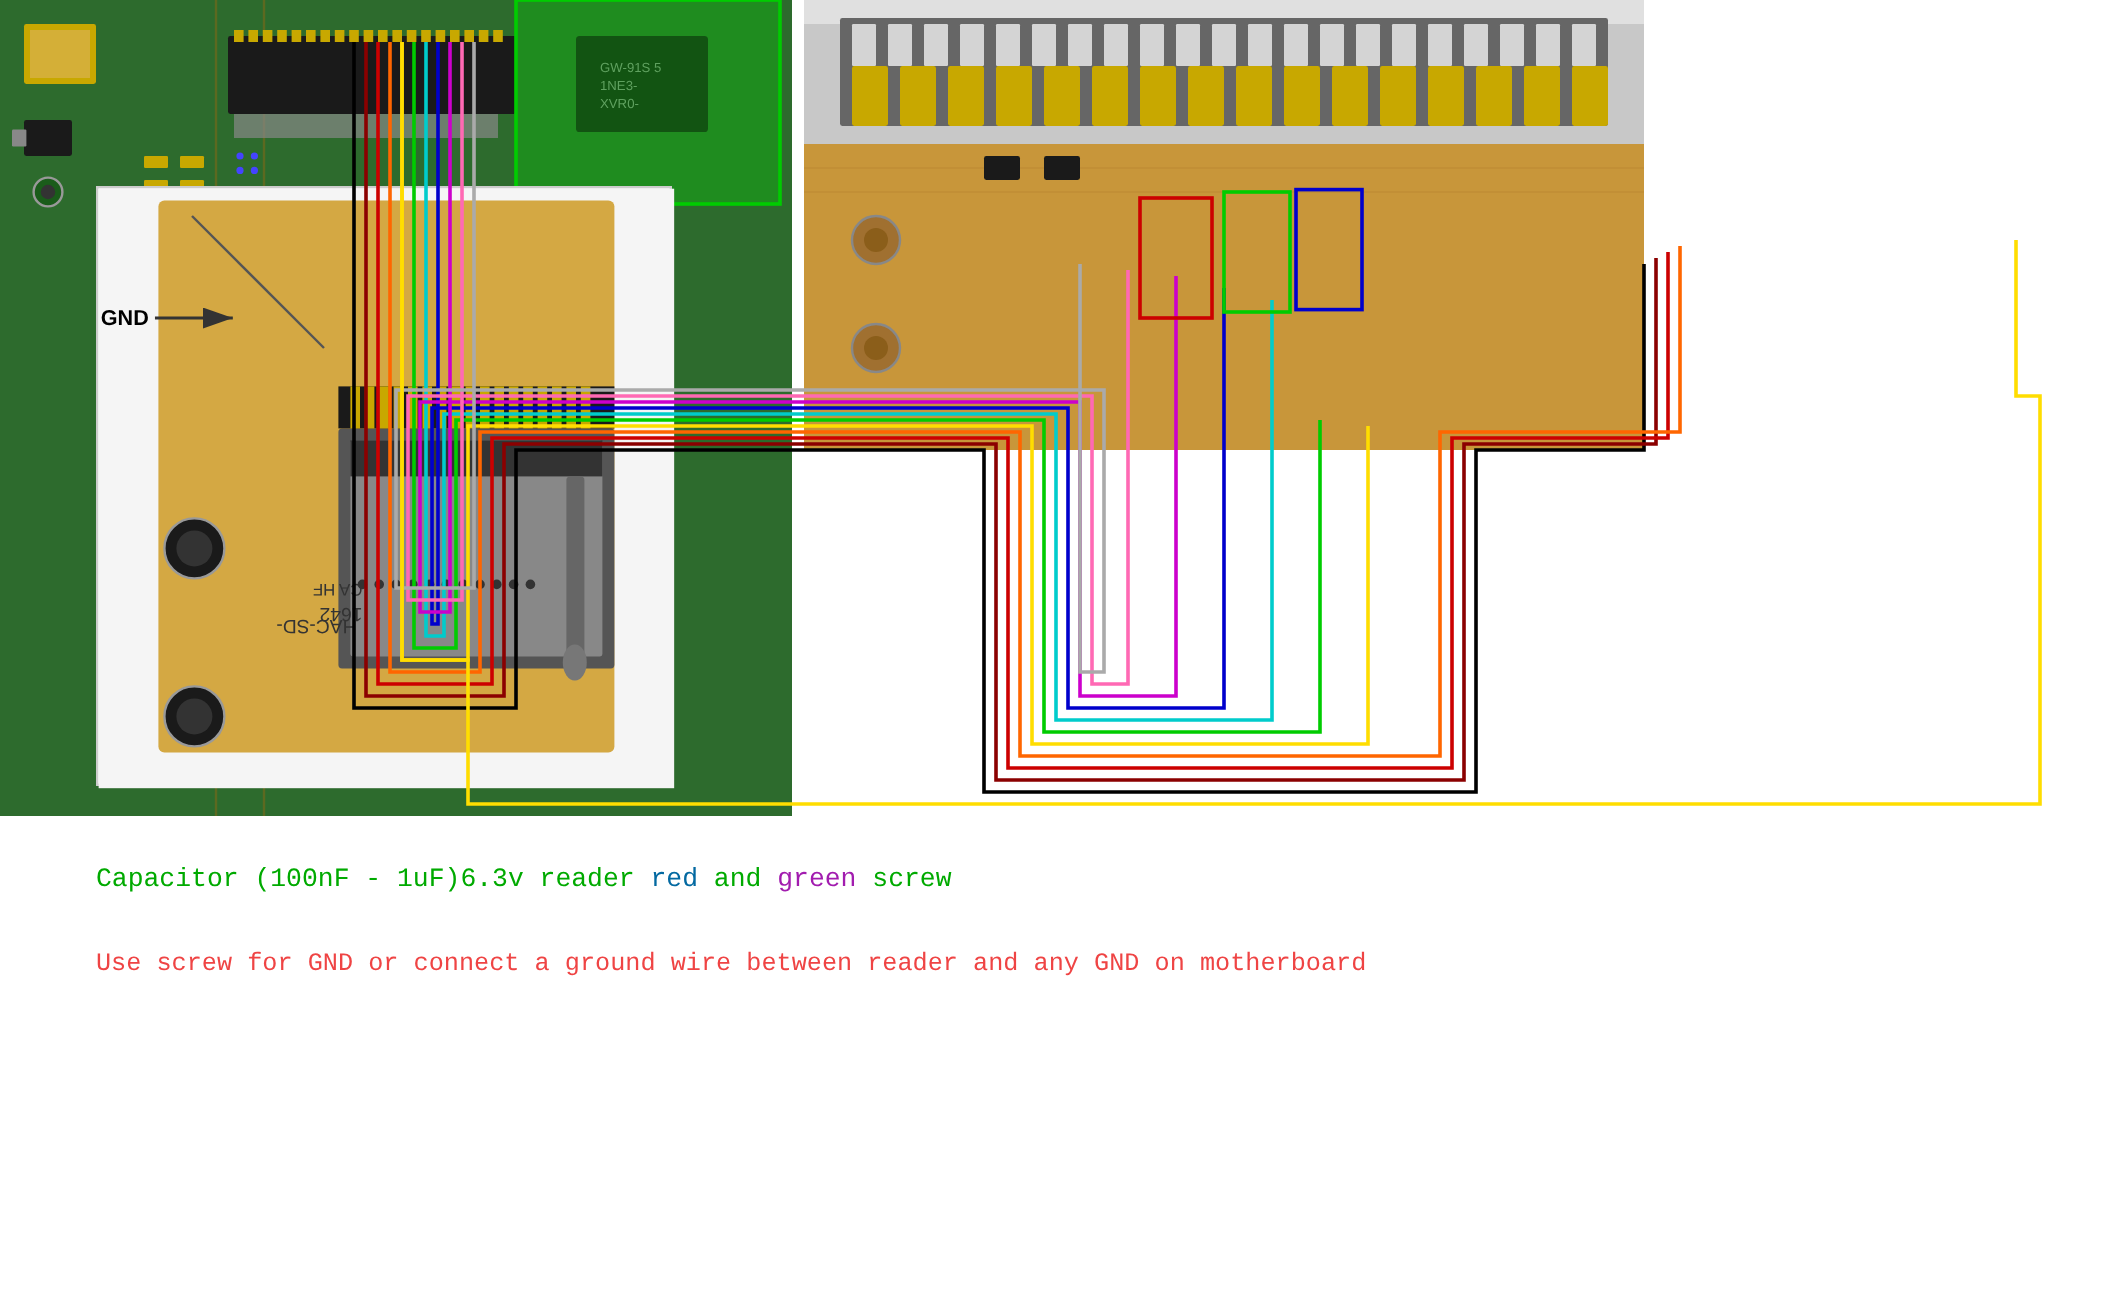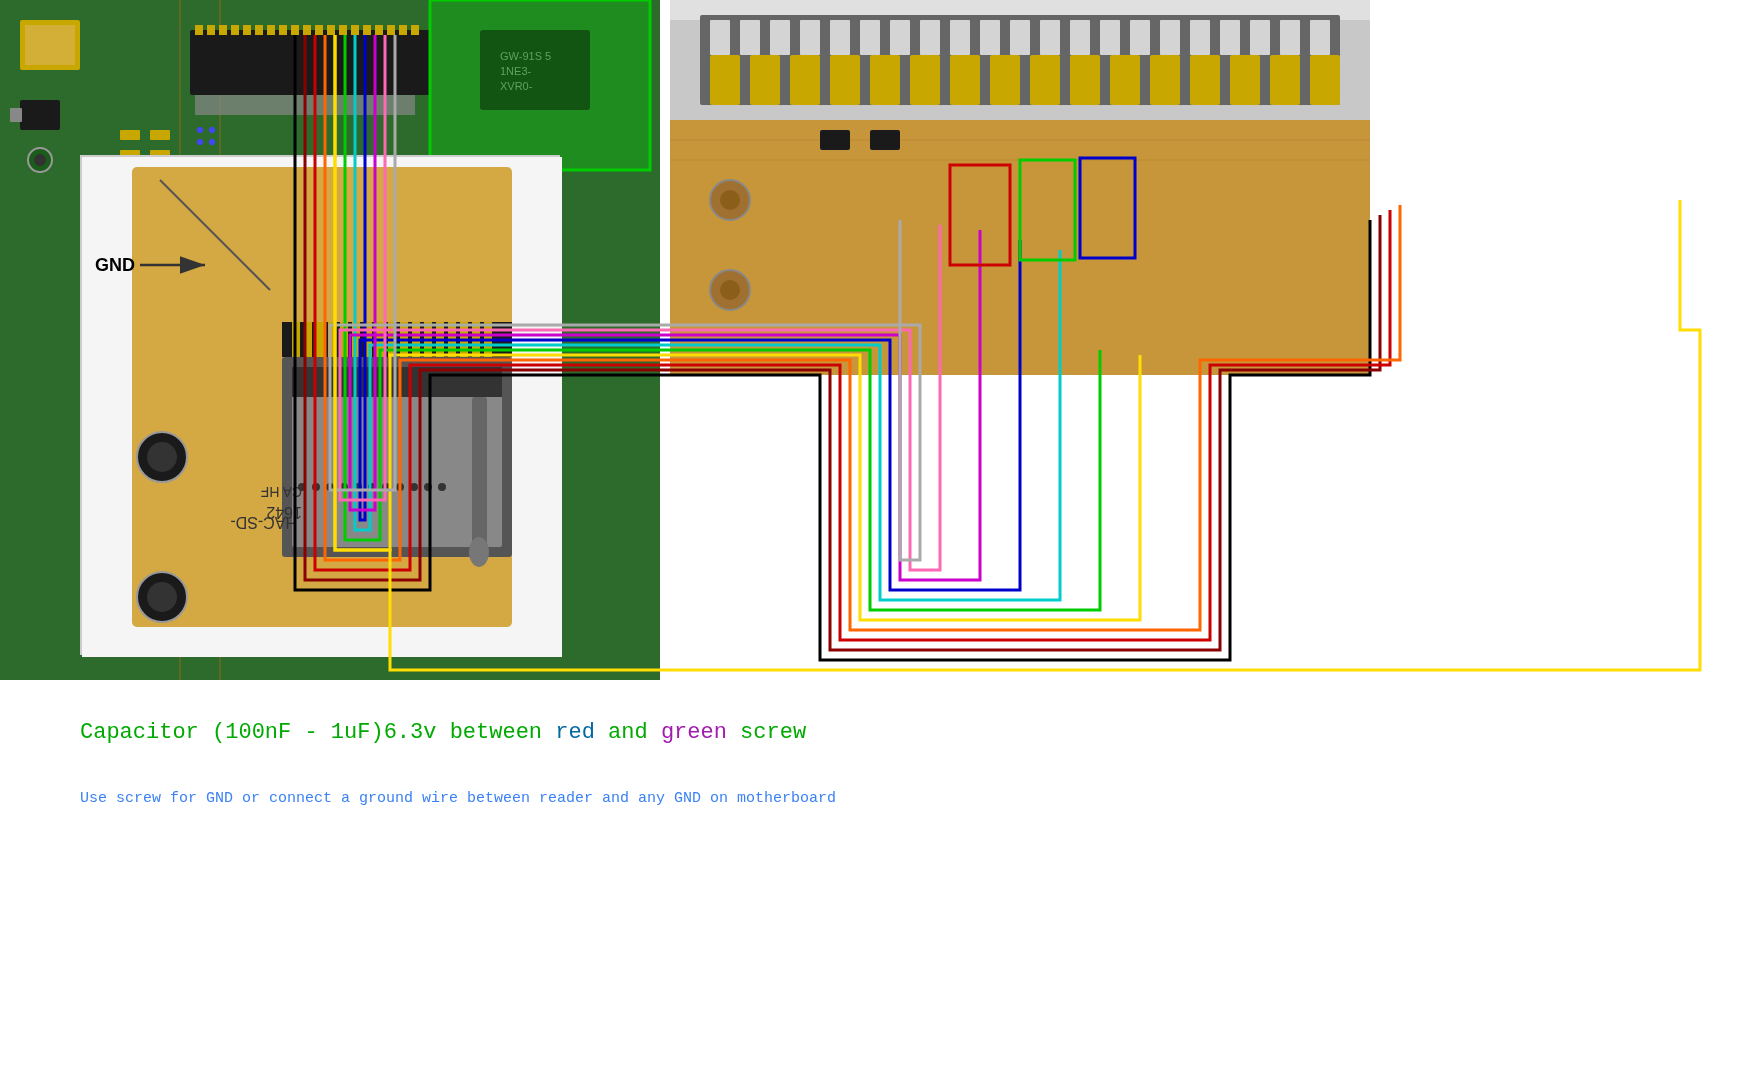--- a/index.html
+++ b/index.html
@@ -50,23 +50,23 @@
       font-size: 22px;
       font-family: 'Courier New', Courier, monospace;
       color: #00aa00;
       margin-bottom: 40px;
     }
 
     .caption-line1 .red-text { color: #0369a1; }
     .caption-line1 .green-text { color: #a21caf; }
 
     .caption-instructions {
-      font-size: 15px;
+      font-size: 21px;
       font-family: 'Courier New', Courier, monospace;
-      color: #3b82f6;
+      color: #ef4444;
       line-height: 1.8;
     }
 
   </style>
 </head>
 <body>
 
 <div class="main-container">
 
   <div class="pcb-left">
@@ -180,21 +180,21 @@
       <circle cx="276" cy="330" r="4" fill="#333"></circle>
       <circle cx="290" cy="330" r="4" fill="#333"></circle>
       <circle cx="304" cy="330" r="4" fill="#333"></circle>
       <circle cx="318" cy="330" r="4" fill="#333"></circle>
       <circle cx="332" cy="330" r="4" fill="#333"></circle>
       <circle cx="346" cy="330" r="4" fill="#333"></circle>
       <circle cx="360" cy="330" r="4" fill="#333"></circle>
     </svg>
   </div>
 
-  <div style="position:absolute;top:250px;left:95px;display:flex;align-items:center;z-index:10;">
+  <div style="position:absolute;top:250px;left:84px;display:flex;align-items:center;z-index:10;">
     <span style="font-weight:bold;font-size:18px;font-family:Arial,sans-serif;color:#000;">GND</span>
     <svg width="80" height="30" style="margin-left:5px;">
       <defs>
         <marker id="arrowhead" markerWidth="10" markerHeight="7" refX="10" refY="3.5" orient="auto">
           <polygon points="0 0, 10 3.5, 0 7" fill="#333"></polygon>
         </marker>
       </defs>
       <line x1="0" y1="15" x2="65" y2="15" stroke="#333" stroke-width="2.5" marker-end="url(#arrowhead)"></line>
     </svg>
   </div>
@@ -297,20 +297,20 @@
     <rect x="950" y="165" width="60" height="100" fill="none" stroke="#cc0000" stroke-width="3"></rect>
 
     <rect x="1020" y="160" width="55" height="100" fill="none" stroke="#00cc00" stroke-width="3"></rect>
 
     <rect x="1080" y="158" width="55" height="100" fill="none" stroke="#0000cc" stroke-width="3"></rect>
 
   </svg>
 
   <div class="caption-area">
     <div class="caption-line1">
-      <span>Capacitor (100nF - 1uF)6.3v between </span><span class="red-text">red</span><span> and </span><span class="green-text">green</span><span> screw</span>
+      <span>Capacitor (100nF - 1uF)6.3v reader </span><span class="red-text">red</span><span> and </span><span class="green-text">green</span><span> screw</span>
     </div>
     <div class="caption-instructions">
       <div>Use screw for GND or connect a ground wire between reader and any GND on motherboard</div>
     </div>
   </div>
 
 </div>
 
 </body></html>

